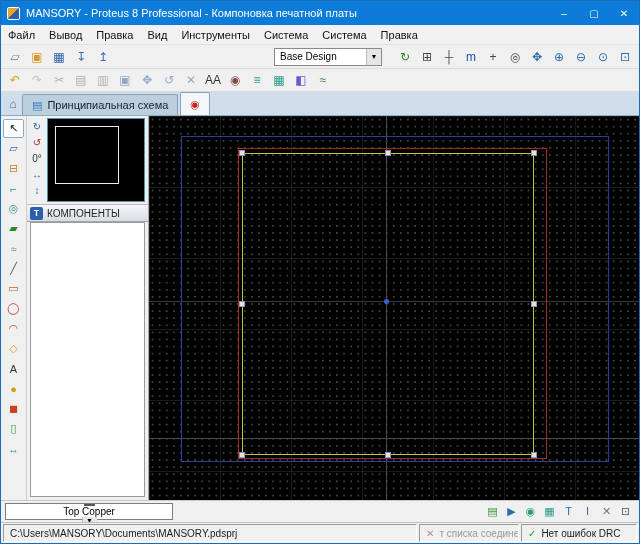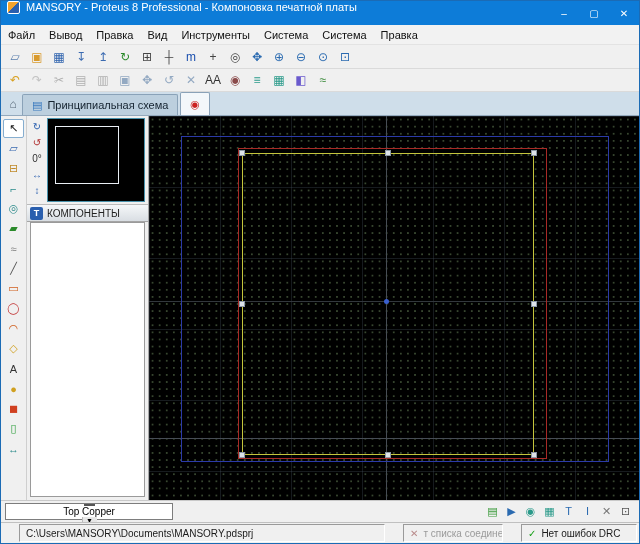--- a/index.html
+++ b/index.html
@@ -1,20 +1,20 @@
 <!DOCTYPE html>
 <html><head>
 <meta charset="utf-8">
 <style>
   *{margin:0;padding:0;box-sizing:border-box;font-family:"Liberation Sans","DejaVu Sans",sans-serif;}
   html,body{width:640px;height:544px;overflow:hidden;background:#d4d4d4;}
   .window{width:640px;height:544px;display:flex;flex-direction:column;border:1px solid #1b6bb5;background:#f0f0f0;}
 
   
-  .titlebar{height:24px;background:#0d7cd8;color:#fff;display:flex;font-size:11px;flex:0 0 auto;}
+  .titlebar{height:24px;background:#0d7cd8;color:#fff;display:flex;align-items:center;font-size:11px;flex:0 0 auto;}
   .app-logo{width:13px;height:13px;margin:0 6px;background:linear-gradient(135deg,#f4a32c 0 50%,#2a5fae 50% 100%);border:1px solid #fff;border-radius:2px;}
   .title-text{white-space:nowrap;overflow:hidden;}
   .win-controls{margin-left:auto;display:flex;height:100%;}
   .win-btn{width:30px;height:100%;display:flex;align-items:center;justify-content:center;font-size:10px;}
   .win-btn:last-child{background:#0d7cd8;}
   .win-btn .g{pointer-events:none;}
 
   
   .menubar{height:20px;display:flex;align-items:center;background:#f2f2f2;font-size:11px;color:#111;border-bottom:1px solid #e3e3e3;flex:0 0 auto;}
   .menu-item{padding:3px 7px;cursor:default;}
@@ -73,21 +73,21 @@
   .layerbar{height:22px;background:#f0f0f0;border-top:1px solid #c9c9c9;display:flex;align-items:center;padding:0 4px;flex:0 0 auto;}
   .layer-combo{width:168px;height:17px;background:#fff;border:1px solid #7d7d7d;display:flex;align-items:center;font-size:10px;flex-direction:column;}
   .layer-swatch{width:11px;height:8px;margin:0 5px;border:1px solid #555;}
   .layer-value{flex:1;}
   .layer-arrow{width:15px;height:100%;display:flex;align-items:center;justify-content:center;font-size:7px;background:#e6e6e6;border-left:1px solid #bbb;}
   .layer-icons{margin-left:auto;display:flex;align-items:center;}
   .layer-icons .tb-icon{width:19px;font-size:11px;}
 
   
   .statusbar{height:21px;background:#f0f0f0;border-top:1px solid #c0c0c0;display:flex;align-items:stretch;font-size:10px;flex:0 0 auto;padding:1px 2px;}
-  .status-cell{display:flex;align-items:center;border:1px solid;border-color:#9a9a9a #fff #fff #9a9a9a;padding:0 6px;margin-right:2px;white-space:nowrap;overflow:hidden;margin-left:16px;}
+  .status-cell{display:flex;align-items:center;border:1px solid;border-color:#9a9a9a #fff #fff #9a9a9a;padding:0 6px;margin-right:2px;white-space:nowrap;overflow:hidden;}
   .status-path{flex:1;color:#1a1a1a;}
   .status-net{width:100px;color:#9a9a9a;gap:5px;}
   .status-net .g{color:#b98b8b;}
   .status-drc{width:116px;color:#1a1a1a;gap:5px;margin-right:0;}
   .status-drc .g{color:#18a018;font-weight:bold;}
 </style>
 </head>
 <body>
 
 <div class="window">
@@ -133,20 +133,24 @@
         <div class="tb-icon" style="--c: #2f63ae;">
           <span class="glyph">▦</span>
         </div>
         <div class="tb-icon" style="--c: #3a6ab0;">
           <span class="glyph">↧</span>
         </div>
         <div class="tb-icon" style="--c: #3a6ab0;">
           <span class="glyph">↥</span>
         </div>
       </div>
+    <div class="combo">
+      <span class="combo-value">Base Design</span>
+      <span class="combo-arrow">▼</span>
+    </div>
     <div class="icon-group">
 
     <div class="tb-icon" style="--c: #2a8a2a;">
           <span class="glyph">↻</span>
         </div>
         <div class="tb-icon" style="--c: #444444;">
           <span class="glyph">⊞</span>
         </div>
         <div class="tb-icon" style="--c: #444444;">
           <span class="glyph">┼</span>

